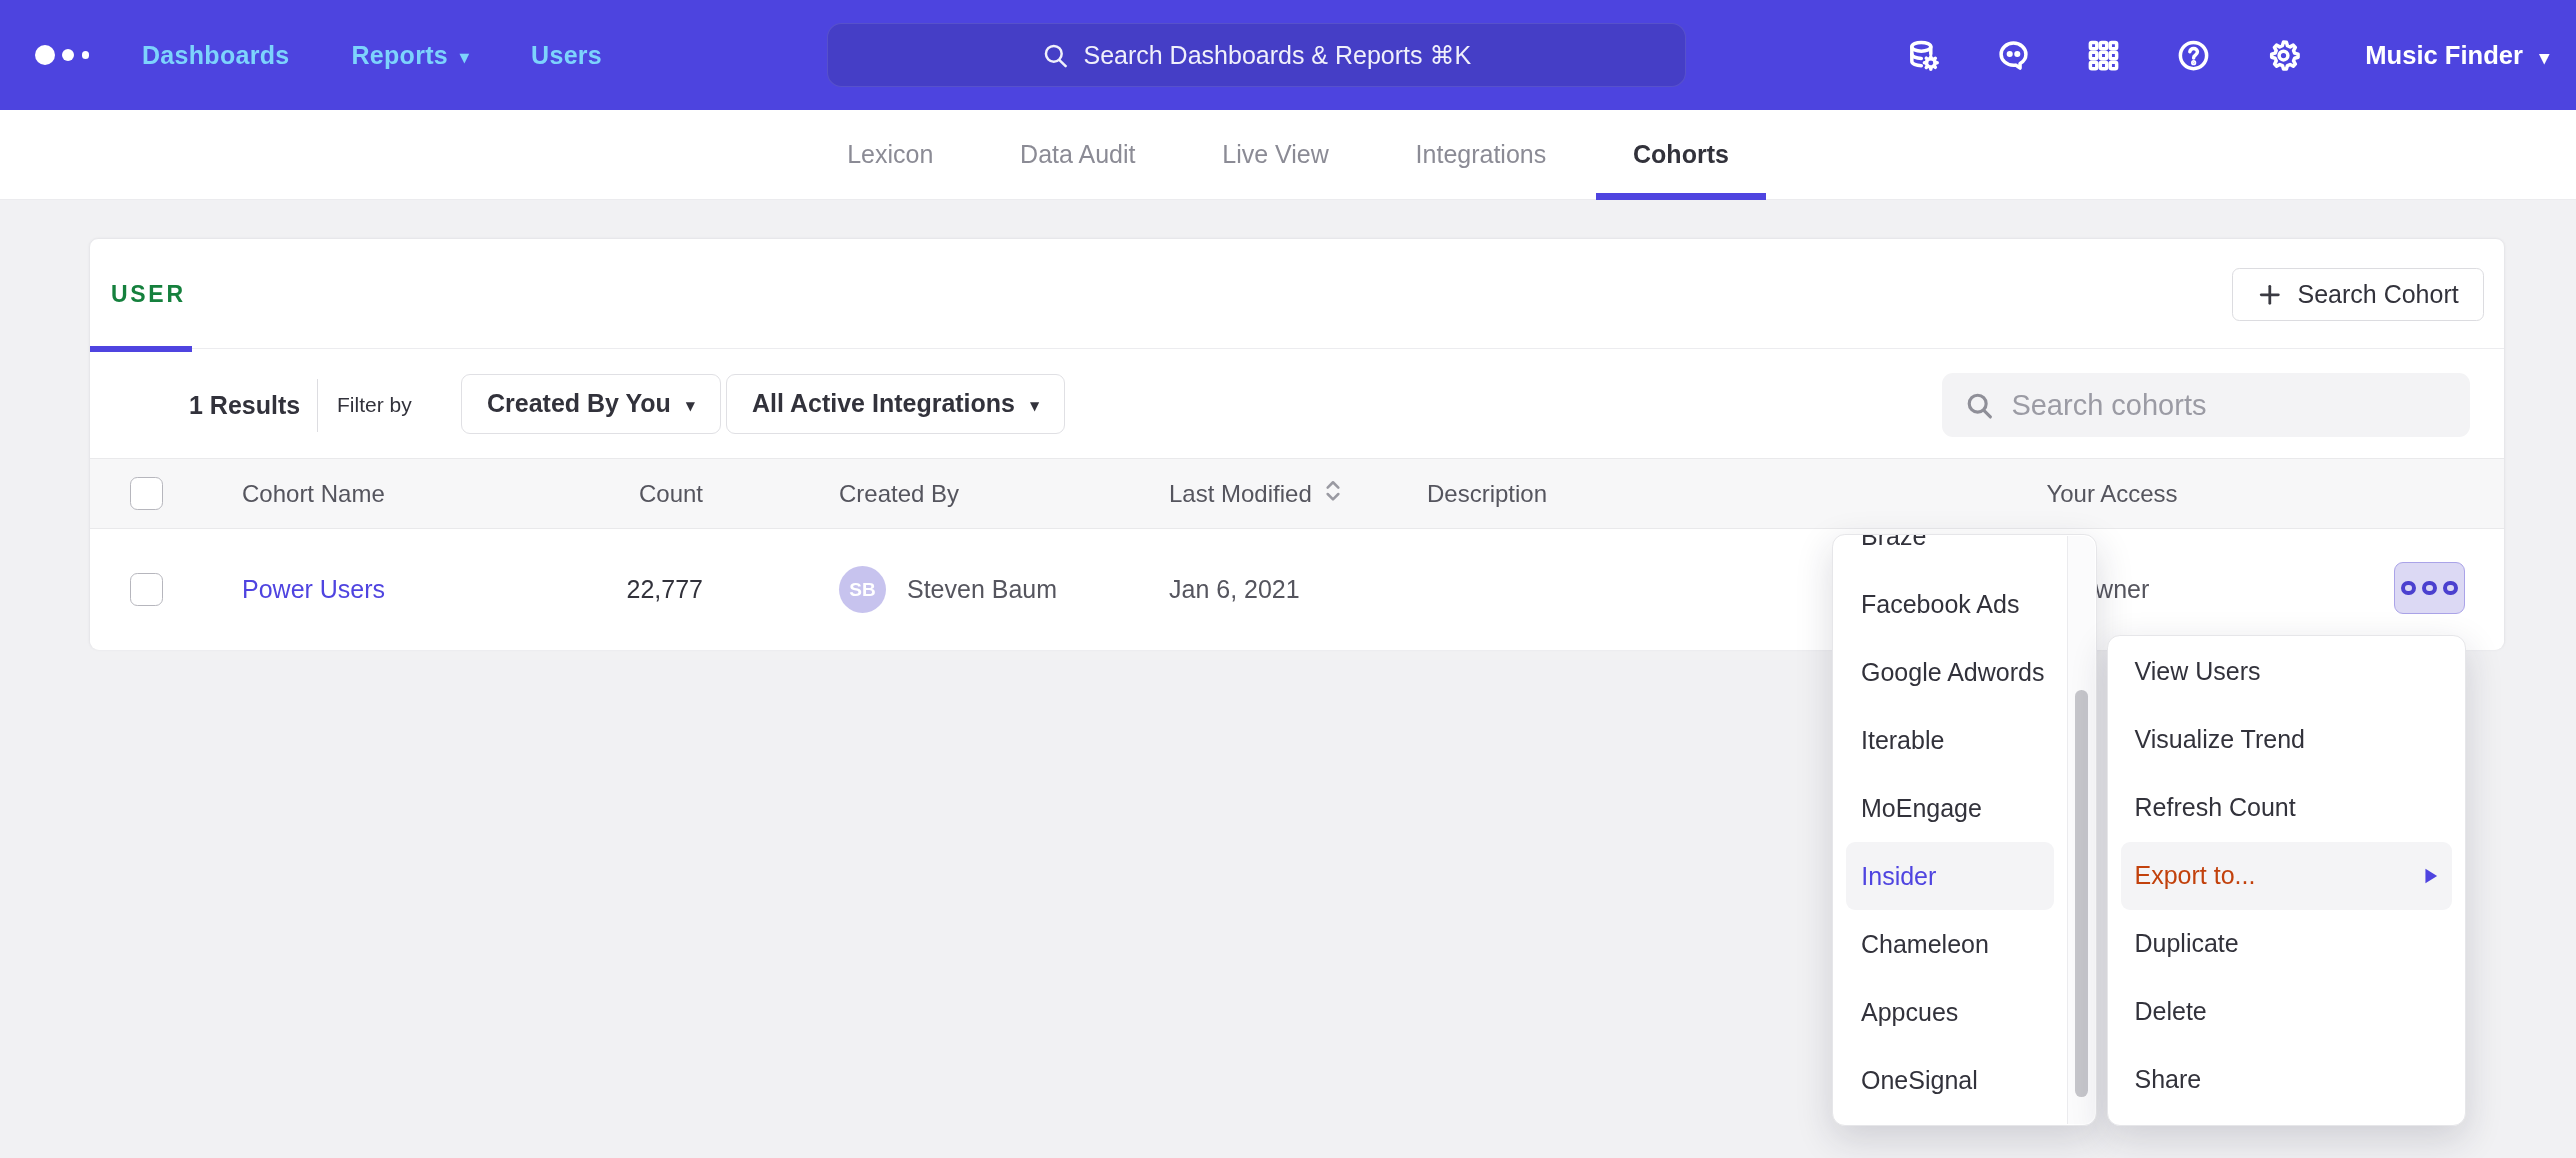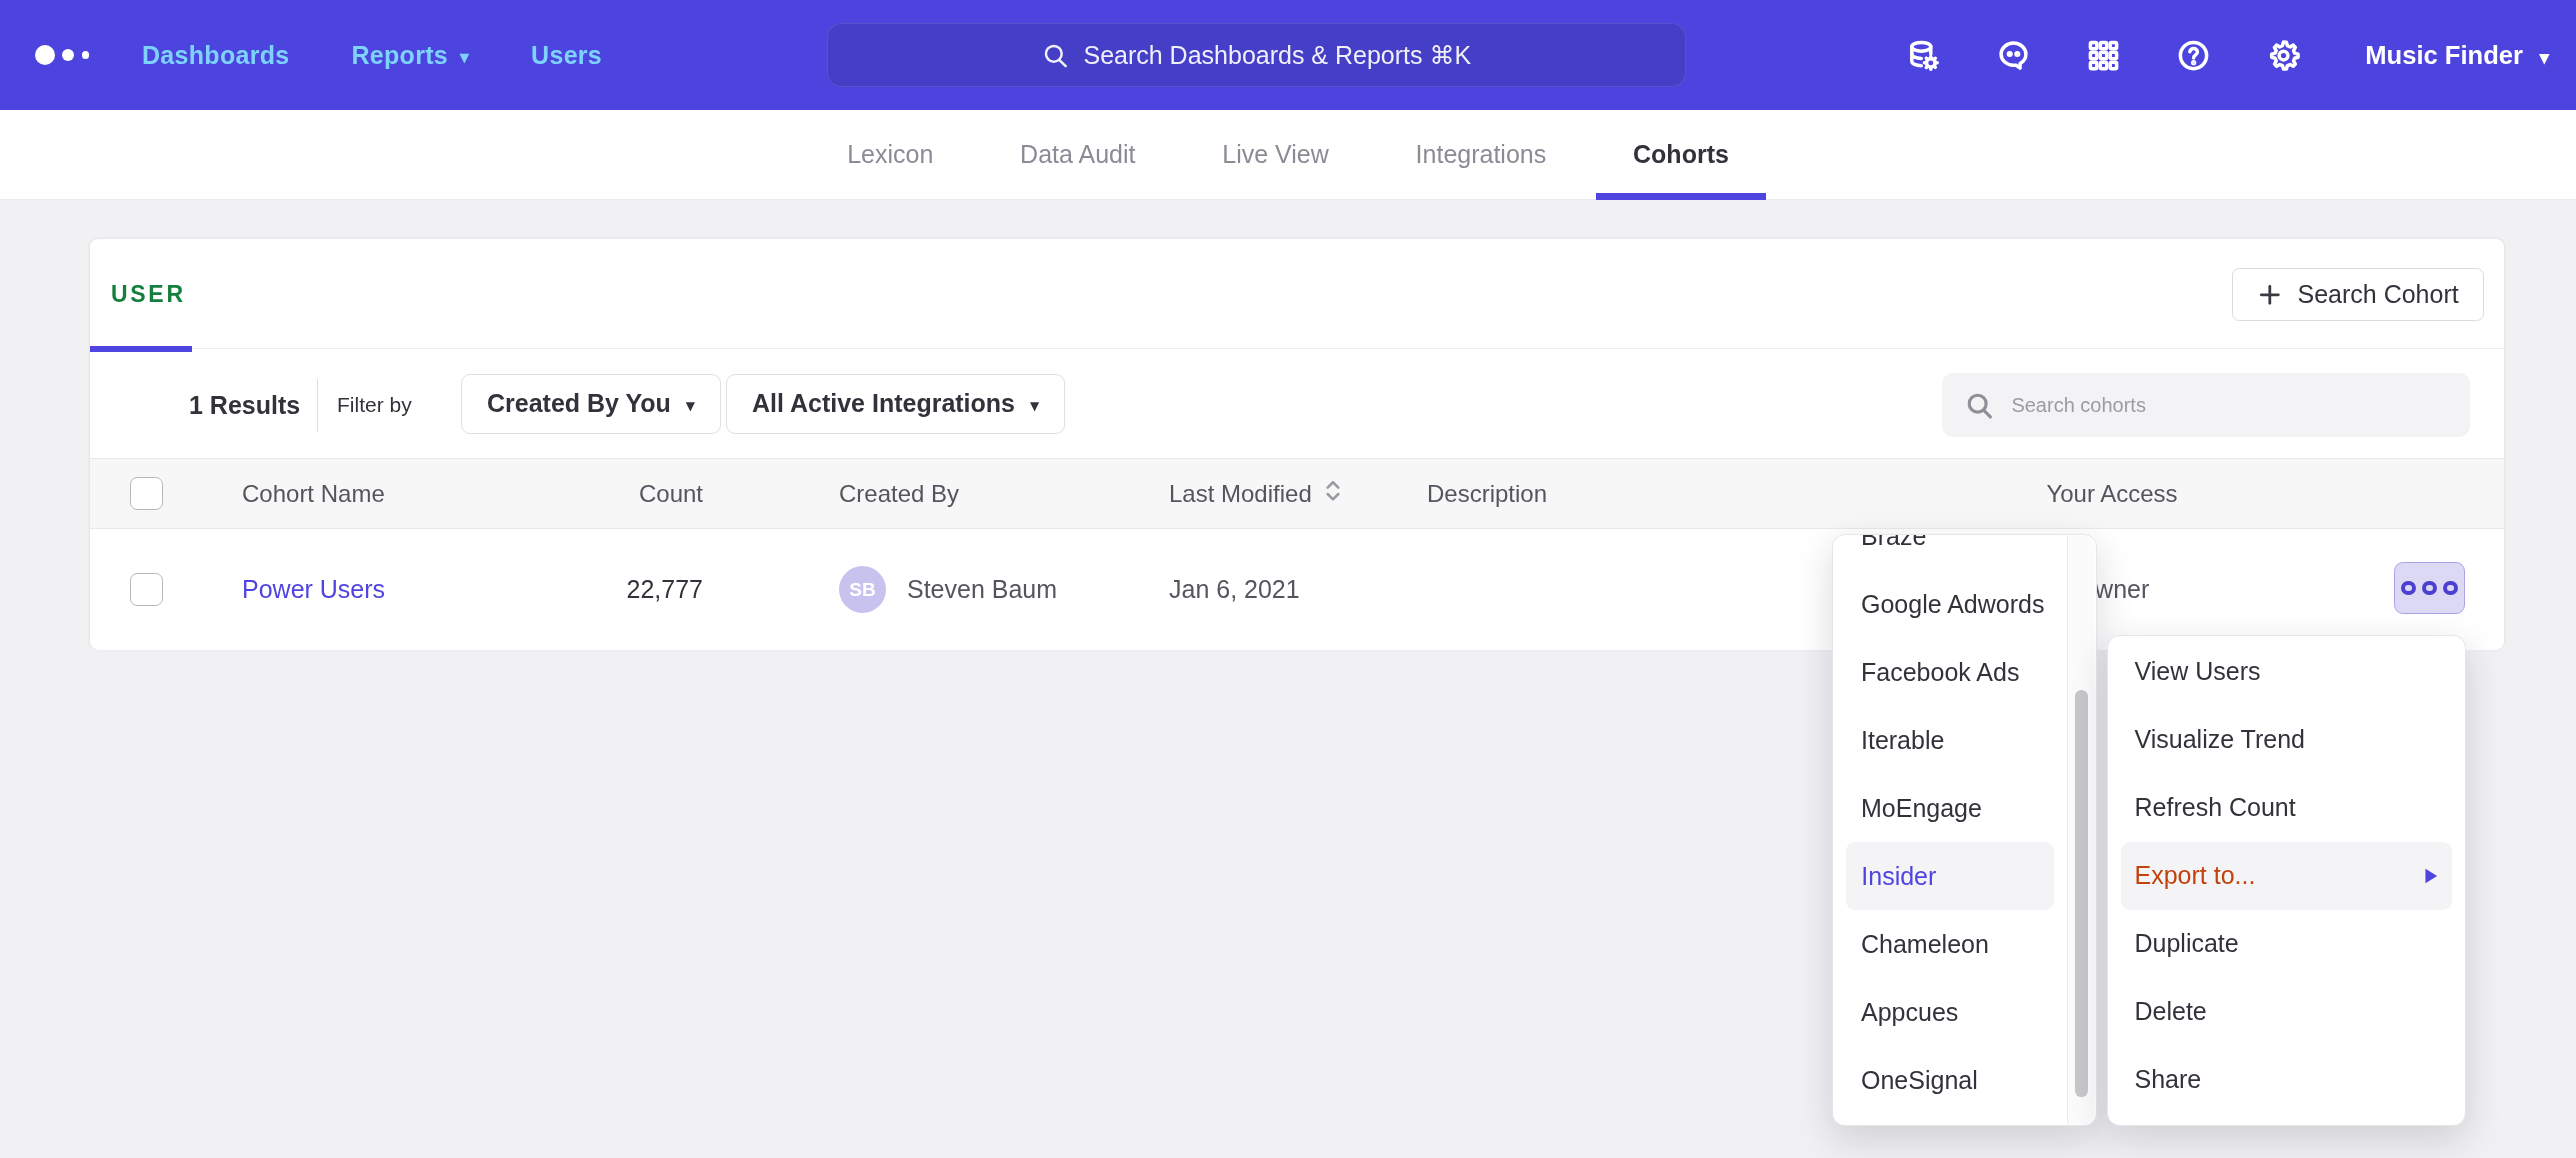--- a/index.html
+++ b/index.html
@@ -38,21 +38,21 @@
   .create-btn svg { stroke:#3a3a42; fill:none; stroke-width:2.6; stroke-linecap:round; }
 
   
   .filter-row { position:absolute; left:0; top:134px; width:100%; height:64px; }
   .results { position:absolute; left:99px; top:0; height:64px; display:flex; align-items:center; font-size:25px; font-weight:700; color:#32323b; }
   .vdiv { position:absolute; left:227px; top:5.5px; width:0.9px; height:53px; background:#dddde1; }
   .filterby { position:absolute; left:247px; top:0; height:64px; display:flex; align-items:center; font-size:21px; color:#32323b; }
   .dropdown-btn { position:absolute; top:0.9px; height:60px; background:#fff; border:0.9px solid #e0e0e4; border-radius:9px; display:flex; align-items:center; gap:15.5px; padding:0 25px; font-size:25px; font-weight:700; color:#32323b; cursor:pointer; }
   .dropdown-btn .caret { font-size:16.4px; transform:translateY(1.8px); }
   .dd1 { left:371px; } .dd2 { left:636px; }
-  .search-cohorts { position:absolute; left:1852px; top:0; width:528px; height:64px; background:#f3f3f5; border-radius:11px; display:flex; align-items:center; gap:17.4px; padding:0 23px; color:#9b9ba4; font-size:20px; cursor:text; }
+  .search-cohorts { position:absolute; left:1852px; top:0; width:528px; height:64px; background:#f3f3f5; border-radius:11px; display:flex; align-items:center; gap:17.4px; padding:0 23px; color:#9b9ba4; font-size:29px; cursor:text; }
   .search-cohorts svg { stroke:#8f8f98; fill:none; stroke-width:2.6; stroke-linecap:round; }
 
   
   .thead { position:absolute; left:0; top:219px; width:100%; height:71px; background:#f7f7f8; border-top:0.9px solid #e9e9eb; border-bottom:0.9px solid #e9e9eb; font-size:24px; color:#55555e; }
   .trow  { position:absolute; left:0; top:290px; width:100%; height:121px; background:#fff; font-size:25px; color:#32323b; border-radius:0 0 9px 9px; }
   .cell { position:absolute; top:0; height:100%; display:flex; align-items:center; }
   .c-check { left:40px;  width:55px; }
   .c-name  { left:152px; width:347px; }
   .c-count { left:384px; width:229px; justify-content:flex-end; }
   .c-created { left:728px; width:365px;margin-left:21px; }
@@ -277,25 +277,25 @@
   </section>
 
   <div class="menu menu1">
     <div class="items">
 
         <div class="menu-item">
           <span class="label">Braze</span>
         </div>
 
         <div class="menu-item">
+          <span class="label">Facebook Ads</span>
+        </div>
+
+        <div class="menu-item">
           <span class="label">Google Adwords</span>
-        </div>
-
-        <div class="menu-item">
-          <span class="label">Facebook Ads</span>
         </div>
 
         <div class="menu-item">
           <span class="label">Iterable</span>
         </div>
 
         <div class="menu-item">
           <span class="label">MoEngage</span>
         </div>
 

